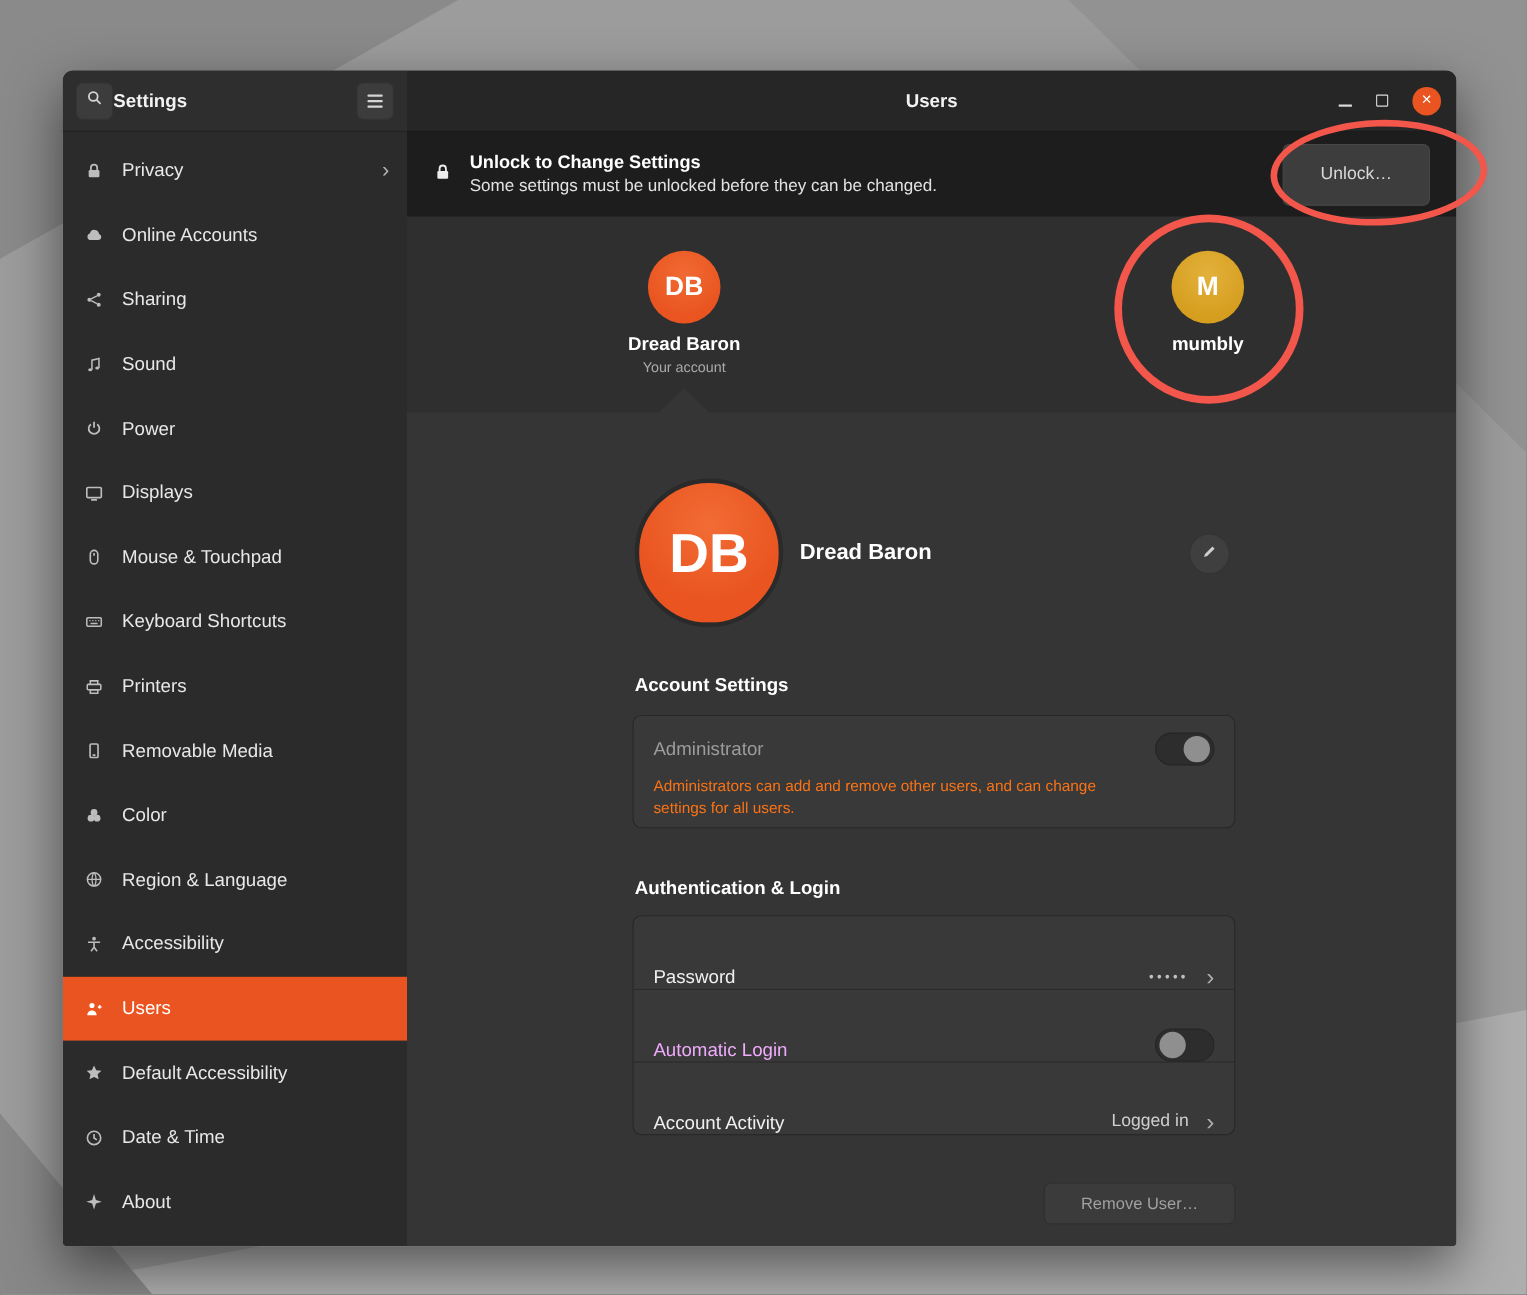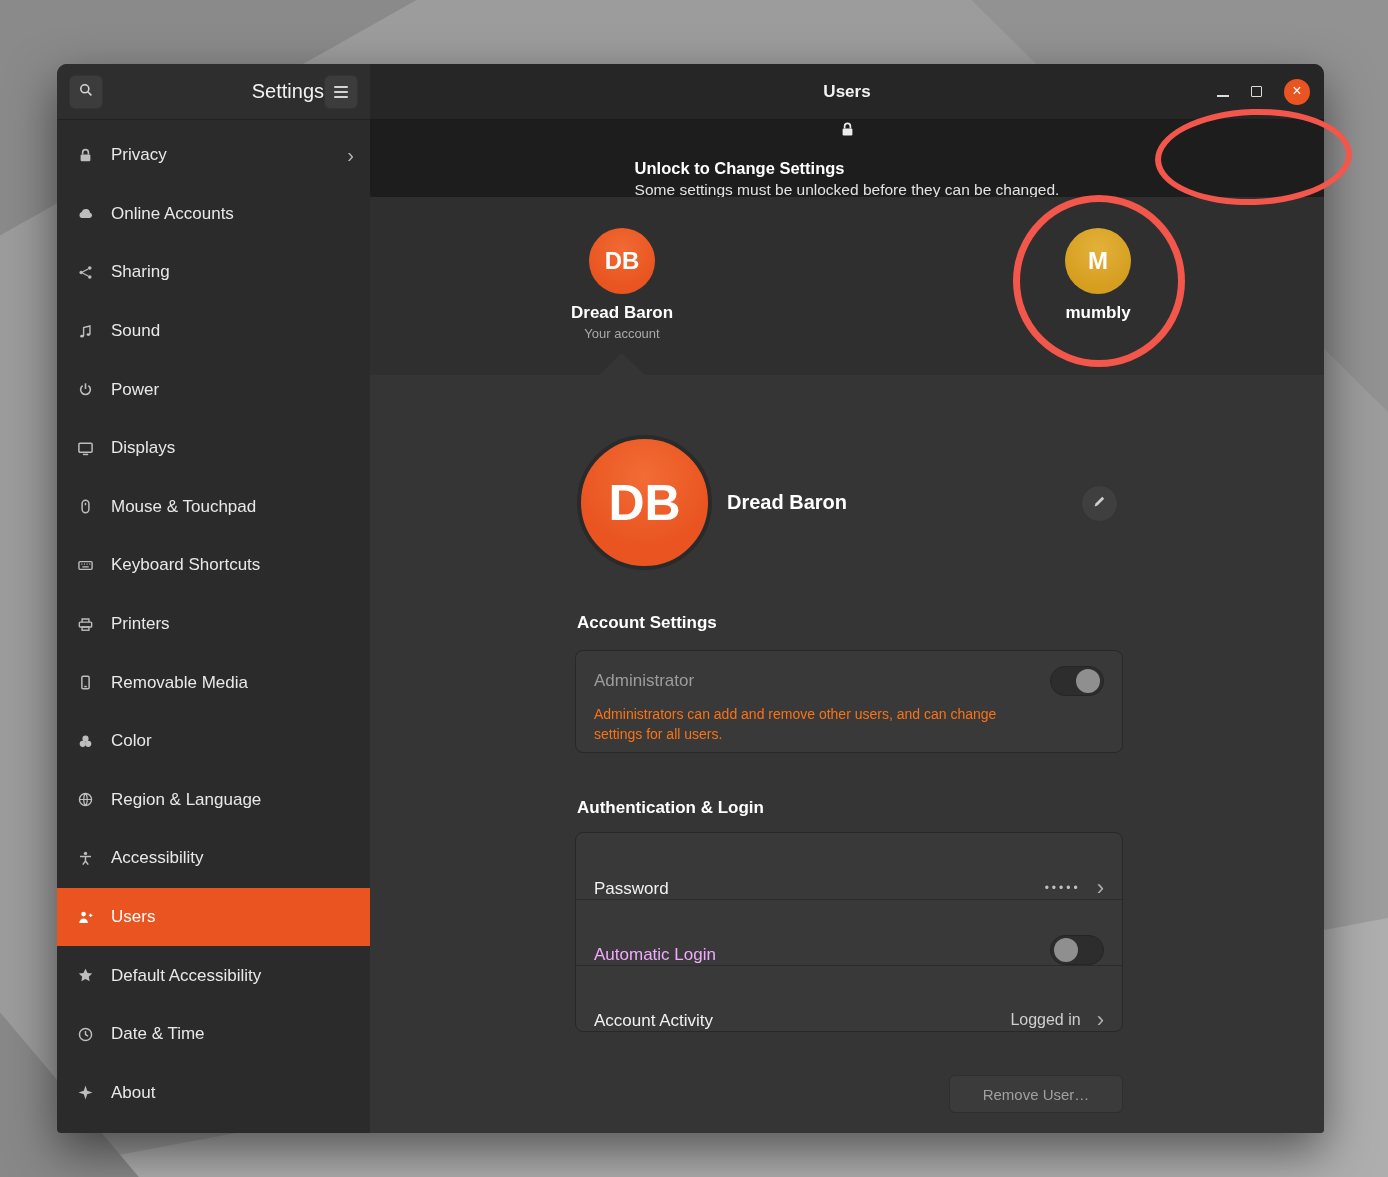--- a/index.html
+++ b/index.html
@@ -15,21 +15,21 @@
             border-radius:10px 10px 4px 4px; overflow:hidden;
             box-shadow:0 18px 48px rgba(0,0,0,.5); }
 
   
   .sidebar { position:absolute; left:0; top:0; width:313px; height:100%; background:#2b2b2b; }
   .sidebar-header { height:56px; background:#2e2e2e; border-bottom:1px solid #212121;
                     display:flex; align-items:center; padding:0 12px; }
   .icon-btn { width:34px; height:34px; background:#3c3c3c; border:1px solid #333; border-radius:6px;
               display:flex; align-items:center; justify-content:center; color:#d5d5d5; cursor:pointer; }
   .icon-btn svg { width:16px; height:16px; }
-  .sidebar-title { flex:1; text-align:right; color:#f2f2f2; font-weight:normal; font-size:20px; }
+  .sidebar-title { flex:1; text-align:left; color:#f2f2f2; font-weight:bold; font-size:17px; }
   .bars { display:flex; flex-direction:column; gap:3px; }
   .bars span { display:block; width:14px; height:2px; background:#d5d5d5; border-radius:1px; }
 
   .side-list { padding-top:6px; }
   .side-item { height:58.6px; display:flex; align-items:center; gap:16px;
                padding:0 16px 0 20px; color:#e8e8e8; font-size:17px; cursor:pointer; }
   .side-item .sicon { width:18px; height:18px; color:#bdbdbd; display:flex; align-items:center; }
   .side-item .sicon svg { width:17px; height:17px; }
   .side-item.selected { background:#E95420; color:#ffffff; }
   .side-item.selected .sicon { color:#ffffff; }
@@ -41,21 +41,21 @@
                  display:flex; align-items:center; justify-content:center; }
   .main-title { color:#f2f2f2; font-weight:bold; font-size:17px; }
   .win-controls { position:absolute; right:14px; top:0; height:100%; display:flex; align-items:center; gap:22px; }
   .btn-min { width:12px; height:2px; background:#dcdcdc; margin-top:8px; cursor:pointer; }
   .btn-max { width:11px; height:11px; border:1.5px solid #dcdcdc; border-radius:1px; cursor:pointer; }
   .btn-close { width:26px; height:26px; border-radius:50%; background:#E95420; color:#fff;
                display:flex; align-items:center; justify-content:center; font-size:16px; cursor:pointer; }
   .btn-close::before { content:"×"; margin-top:-1px; }
 
   .banner { position:absolute; top:56px; left:0; right:0; height:77px; background:#1d1d1d;
-            display:flex; align-items:center; gap:16px; padding:0 24px;flex-direction:column; }
+            display:flex; align-items:center; gap:16px; padding:0 24px; }
   .banner .lock { color:#ececec; width:17px; }
   .banner .lock svg { width:17px; height:19px; }
   .banner-title { color:#ffffff; font-weight:bold; font-size:16.5px; margin-bottom:3px; }
   .banner-sub { color:#e2e2e2; font-size:15.5px; }
   .unlock-btn { margin-left:auto; min-width:134px; height:56px; background:#3d3d3d; color:#d9d9d9;
                 border:1px solid #474747; border-radius:6px; font-size:16px; cursor:pointer;
                 display:flex; align-items:center; justify-content:center; padding:0 18px;
                 font-family:inherit; }
 
   .carousel { position:absolute; top:133px; left:0; right:0; height:178px; background:#2f2f2f; }

